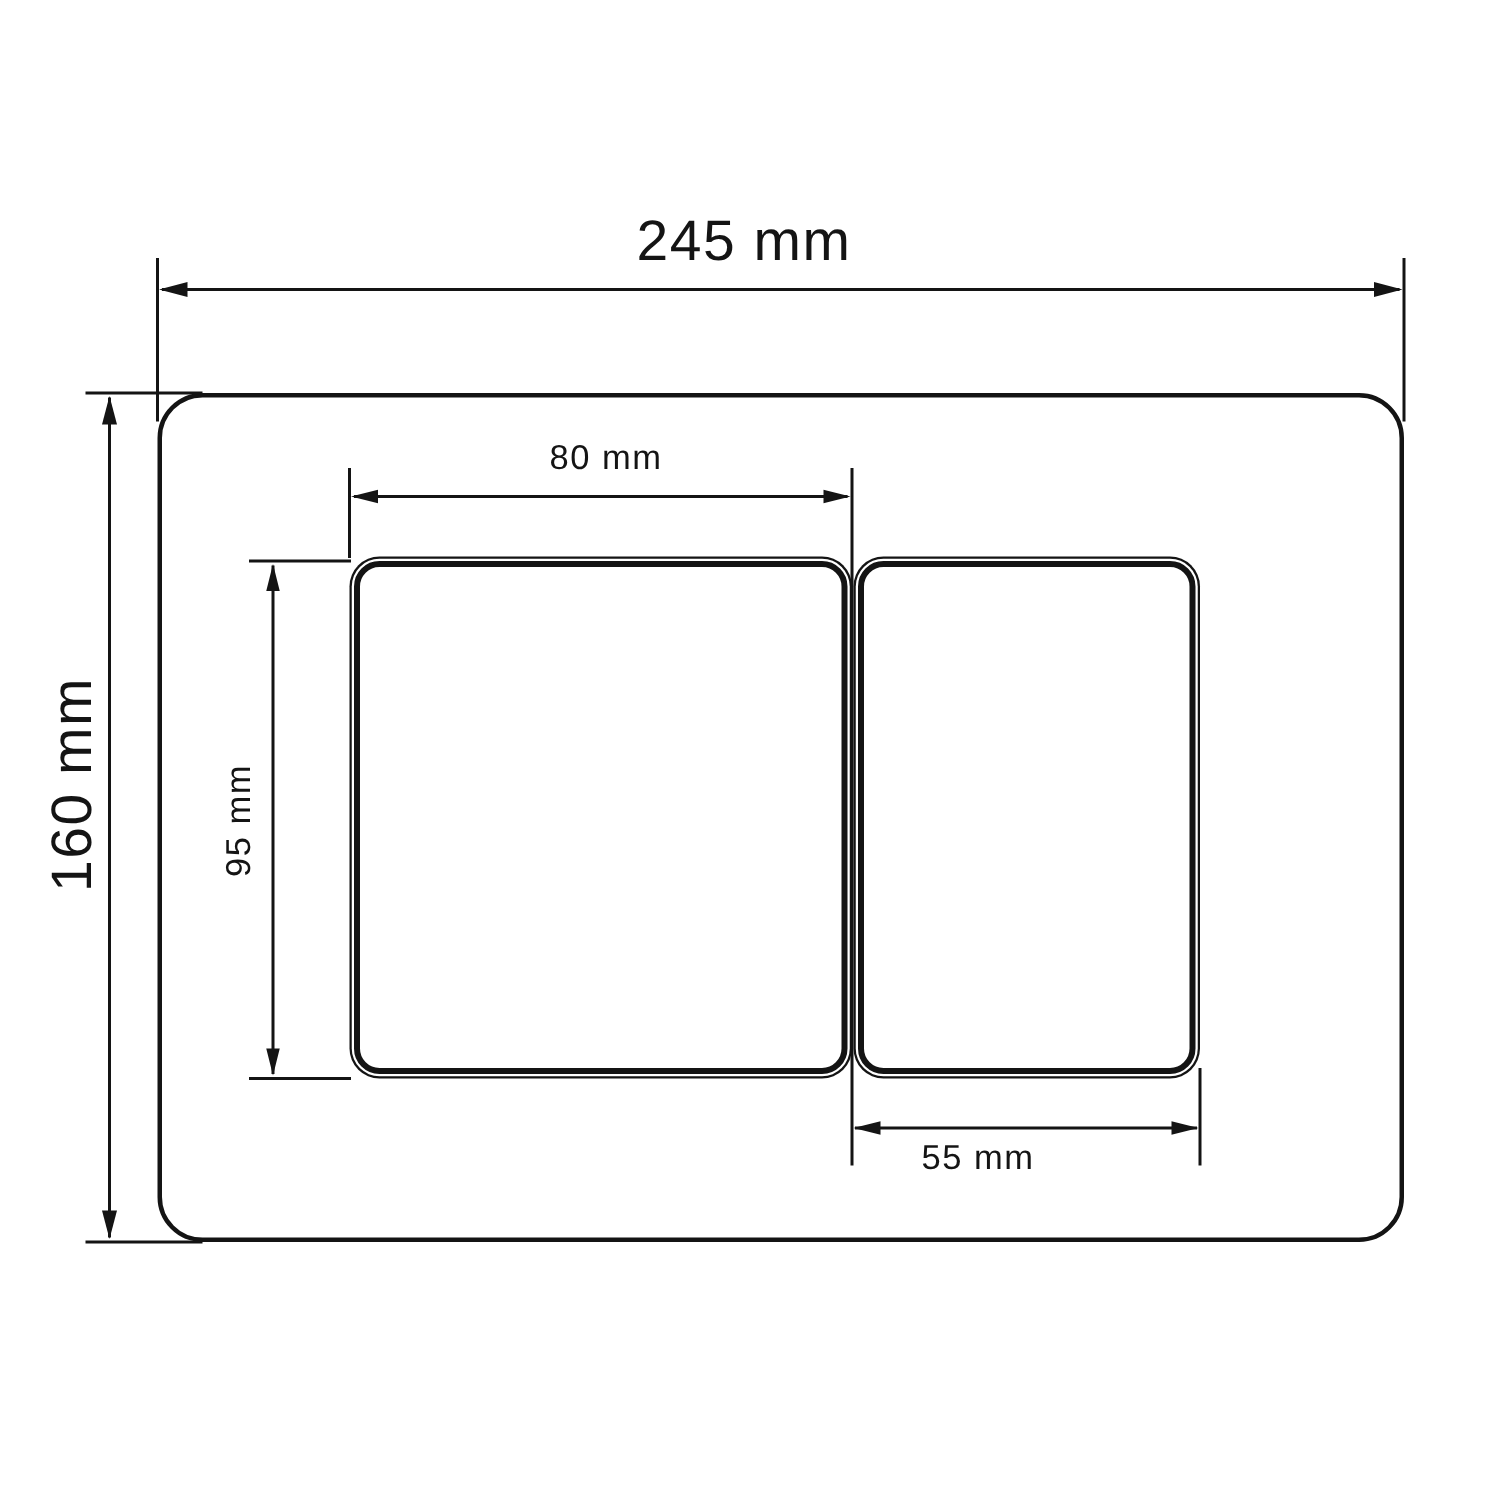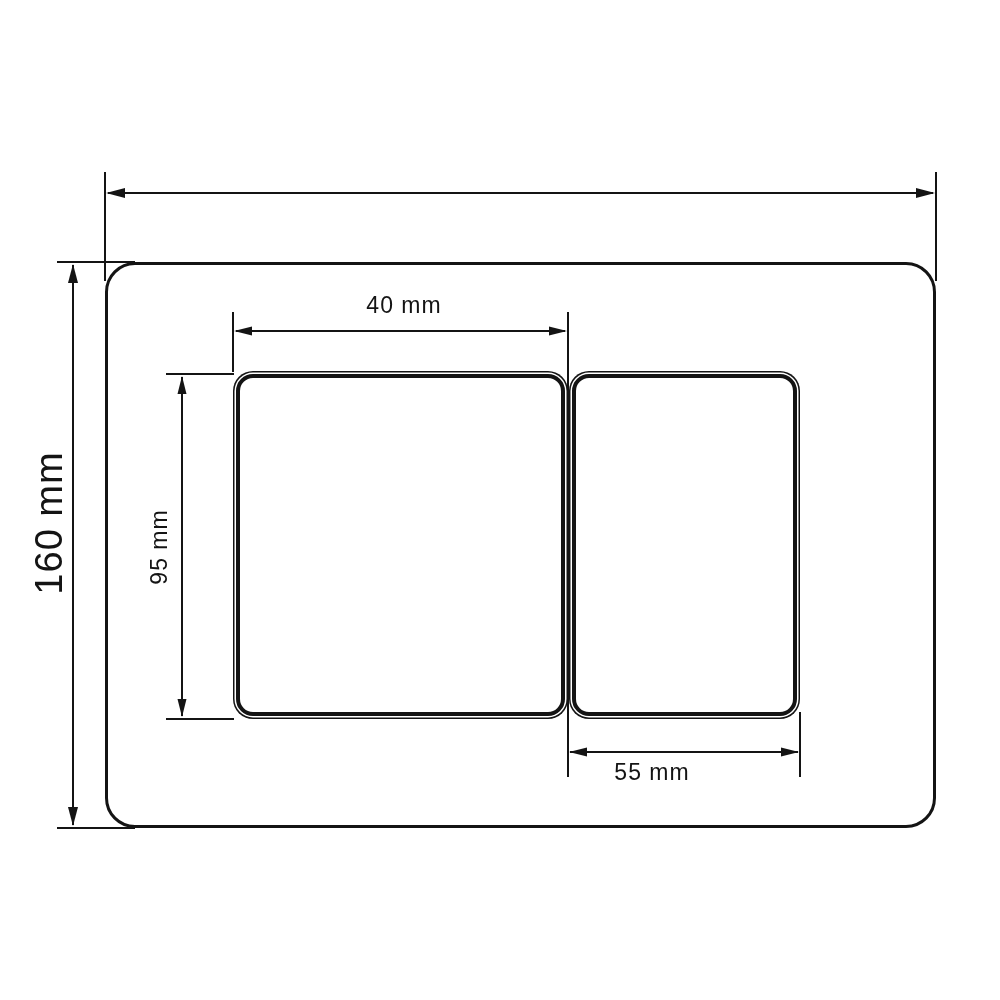--- a/index.html
+++ b/index.html
@@ -128,22 +128,23 @@
       <line x1="800" y1="712" x2="800" y2="777"></line>
       <line x1="570" y1="752" x2="798" y2="752"></line>
       <polygon points="569,752 587,747.5 587,756.5"></polygon>
       <polygon points="799,752 781,747.5 781,756.5"></polygon>
     </g>
   </svg>
 
   <div class="btn btn-large"></div>
   <div class="btn btn-small"></div>
 
+  <div class="dim-label lbl-plate-w">245 mm</div>
 
   <div class="dim-label vertical lbl-plate-h">160 mm</div>
 
-  <div class="dim-label lbl-btn-l-w">40 mm</div>
+  <div class="dim-label lbl-btn-l-w">80 mm</div>
 
   <div class="dim-label vertical lbl-btn-l-h">95 mm</div>
 
   <div class="dim-label lbl-btn-s-w">55 mm</div>
 
 </div>
 
 </body></html>

